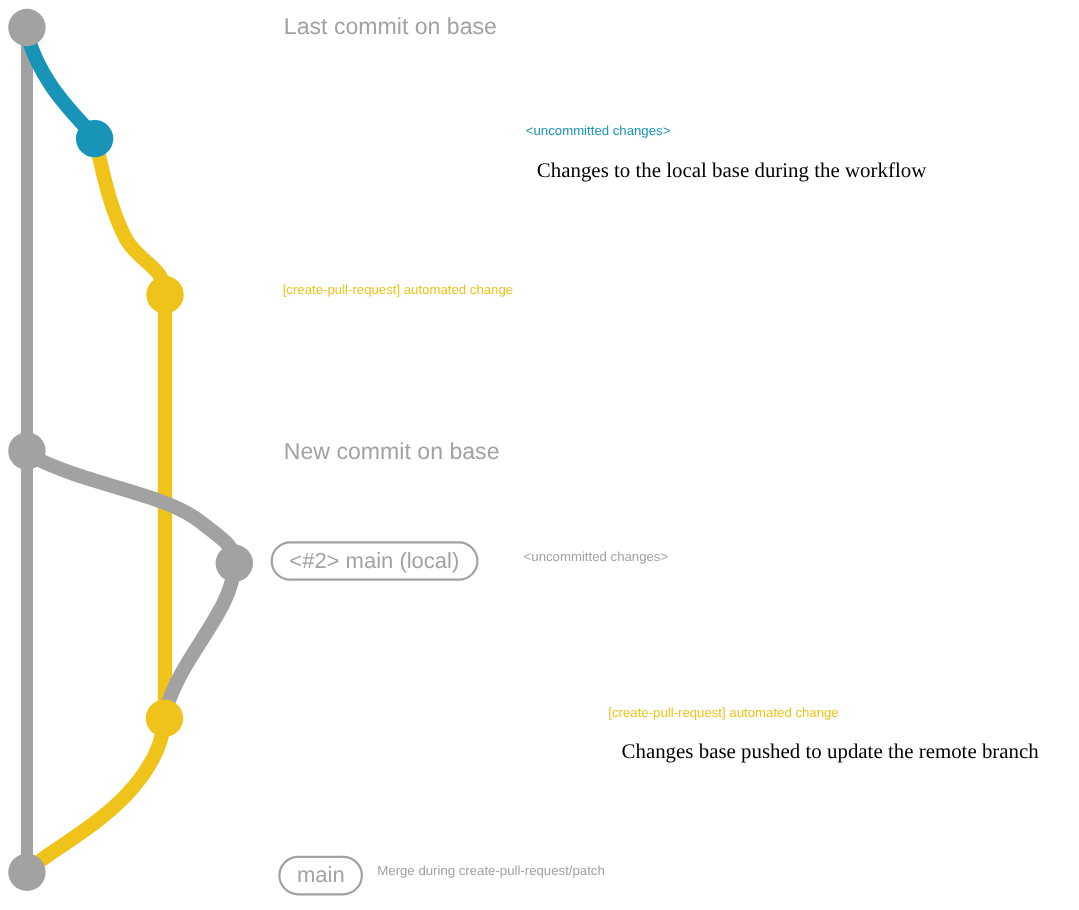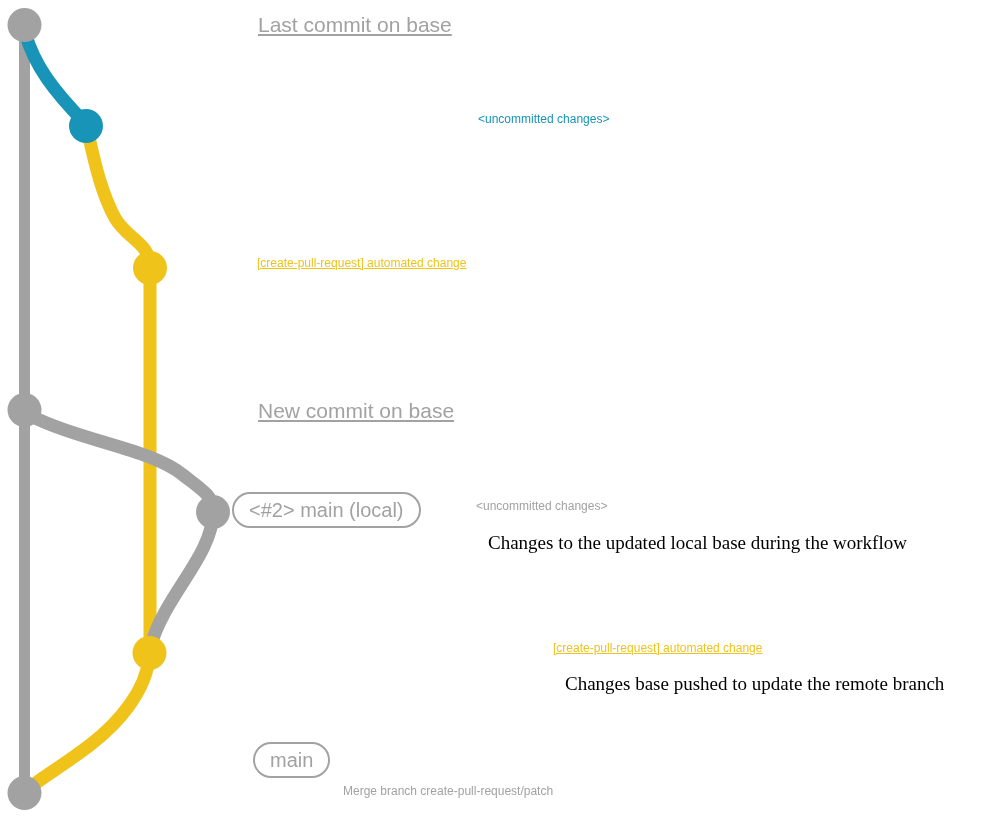--- a/index.html
+++ b/index.html
@@ -29,27 +29,26 @@
   .f-yellow { fill: var(--c-yellow); stroke: none; }
 
   .ann {
     position: absolute;
     white-space: nowrap;
     line-height: 1.15;
   }
   .label {
     font-size: 21px;
     color: var(--c-gray);
-    text-decoration: underline;
   }
   .msg {
     font-size: 12px;
   }
   .blue   { color: var(--c-blue); }
-  .yellow { color: var(--c-yellow); text-decoration: underline; }
+  .yellow { color: var(--c-yellow); }
   .gray   { color: var(--c-gray); }
   .desc {
     font-family: "Liberation Serif", serif;
     font-size: 19px;
     color: var(--c-description_text);
   }
   .badge {
     display: inline-block;
     font-size: 20px;
     line-height: 22px;
@@ -83,28 +82,28 @@
     <circle class="f-yellow" cx="150" cy="268" r="17"></circle>
     <circle class="f-gray" cx="24.5" cy="410" r="17"></circle>
     <circle class="f-gray" cx="213" cy="512" r="17"></circle>
     <circle class="f-yellow" cx="149.5" cy="653" r="17"></circle>
     <circle class="f-gray" cx="24.5" cy="793" r="17"></circle>
   </svg>
 
   <span class="ann label" style="left:258px; top:13px">Last commit on base</span>
 
   <span class="ann msg blue" style="left:478px; top:113px">&lt;uncommitted changes&gt;</span>
+  <span class="ann desc" style="left:488px; top:145px">Changes to the local base during the workflow</span>
 
   <span class="ann msg yellow" style="left:257px; top:257px">[create-pull-request] automated change</span>
 
   <span class="ann label" style="left:258px; top:399px">New commit on base</span>
 
-  <span class="ann badge gray" style="left:232px; top:492px">&lt;#2&gt; main (local)</span>
+  <span class="ann badge gray" style="left:246px; top:492px">&lt;#2&gt; main (local)</span>
   <span class="ann msg gray" style="left:476px; top:500px">&lt;uncommitted changes&gt;</span>
-  <span class="ann desc" style="left:488px; top:532px">Changes to the updated local base during the workflow</span>
 
   <span class="ann msg yellow" style="left:553px; top:642px">[create-pull-request] automated change</span>
   <span class="ann desc" style="left:565px; top:673px">Changes base pushed to update the remote branch</span>
 
-  <span class="ann badge gray" style="left:253px; top:742px">main</span>
-  <span class="ann msg gray" style="left:343px; top:785px">Merge branch create-pull-request/patch</span>
+  <span class="ann badge gray" style="left:253px; top:778px">main</span>
+  <span class="ann msg gray" style="left:343px; top:785px">Merge during create-pull-request/patch</span>
 
 </div>
 
 </body></html>

